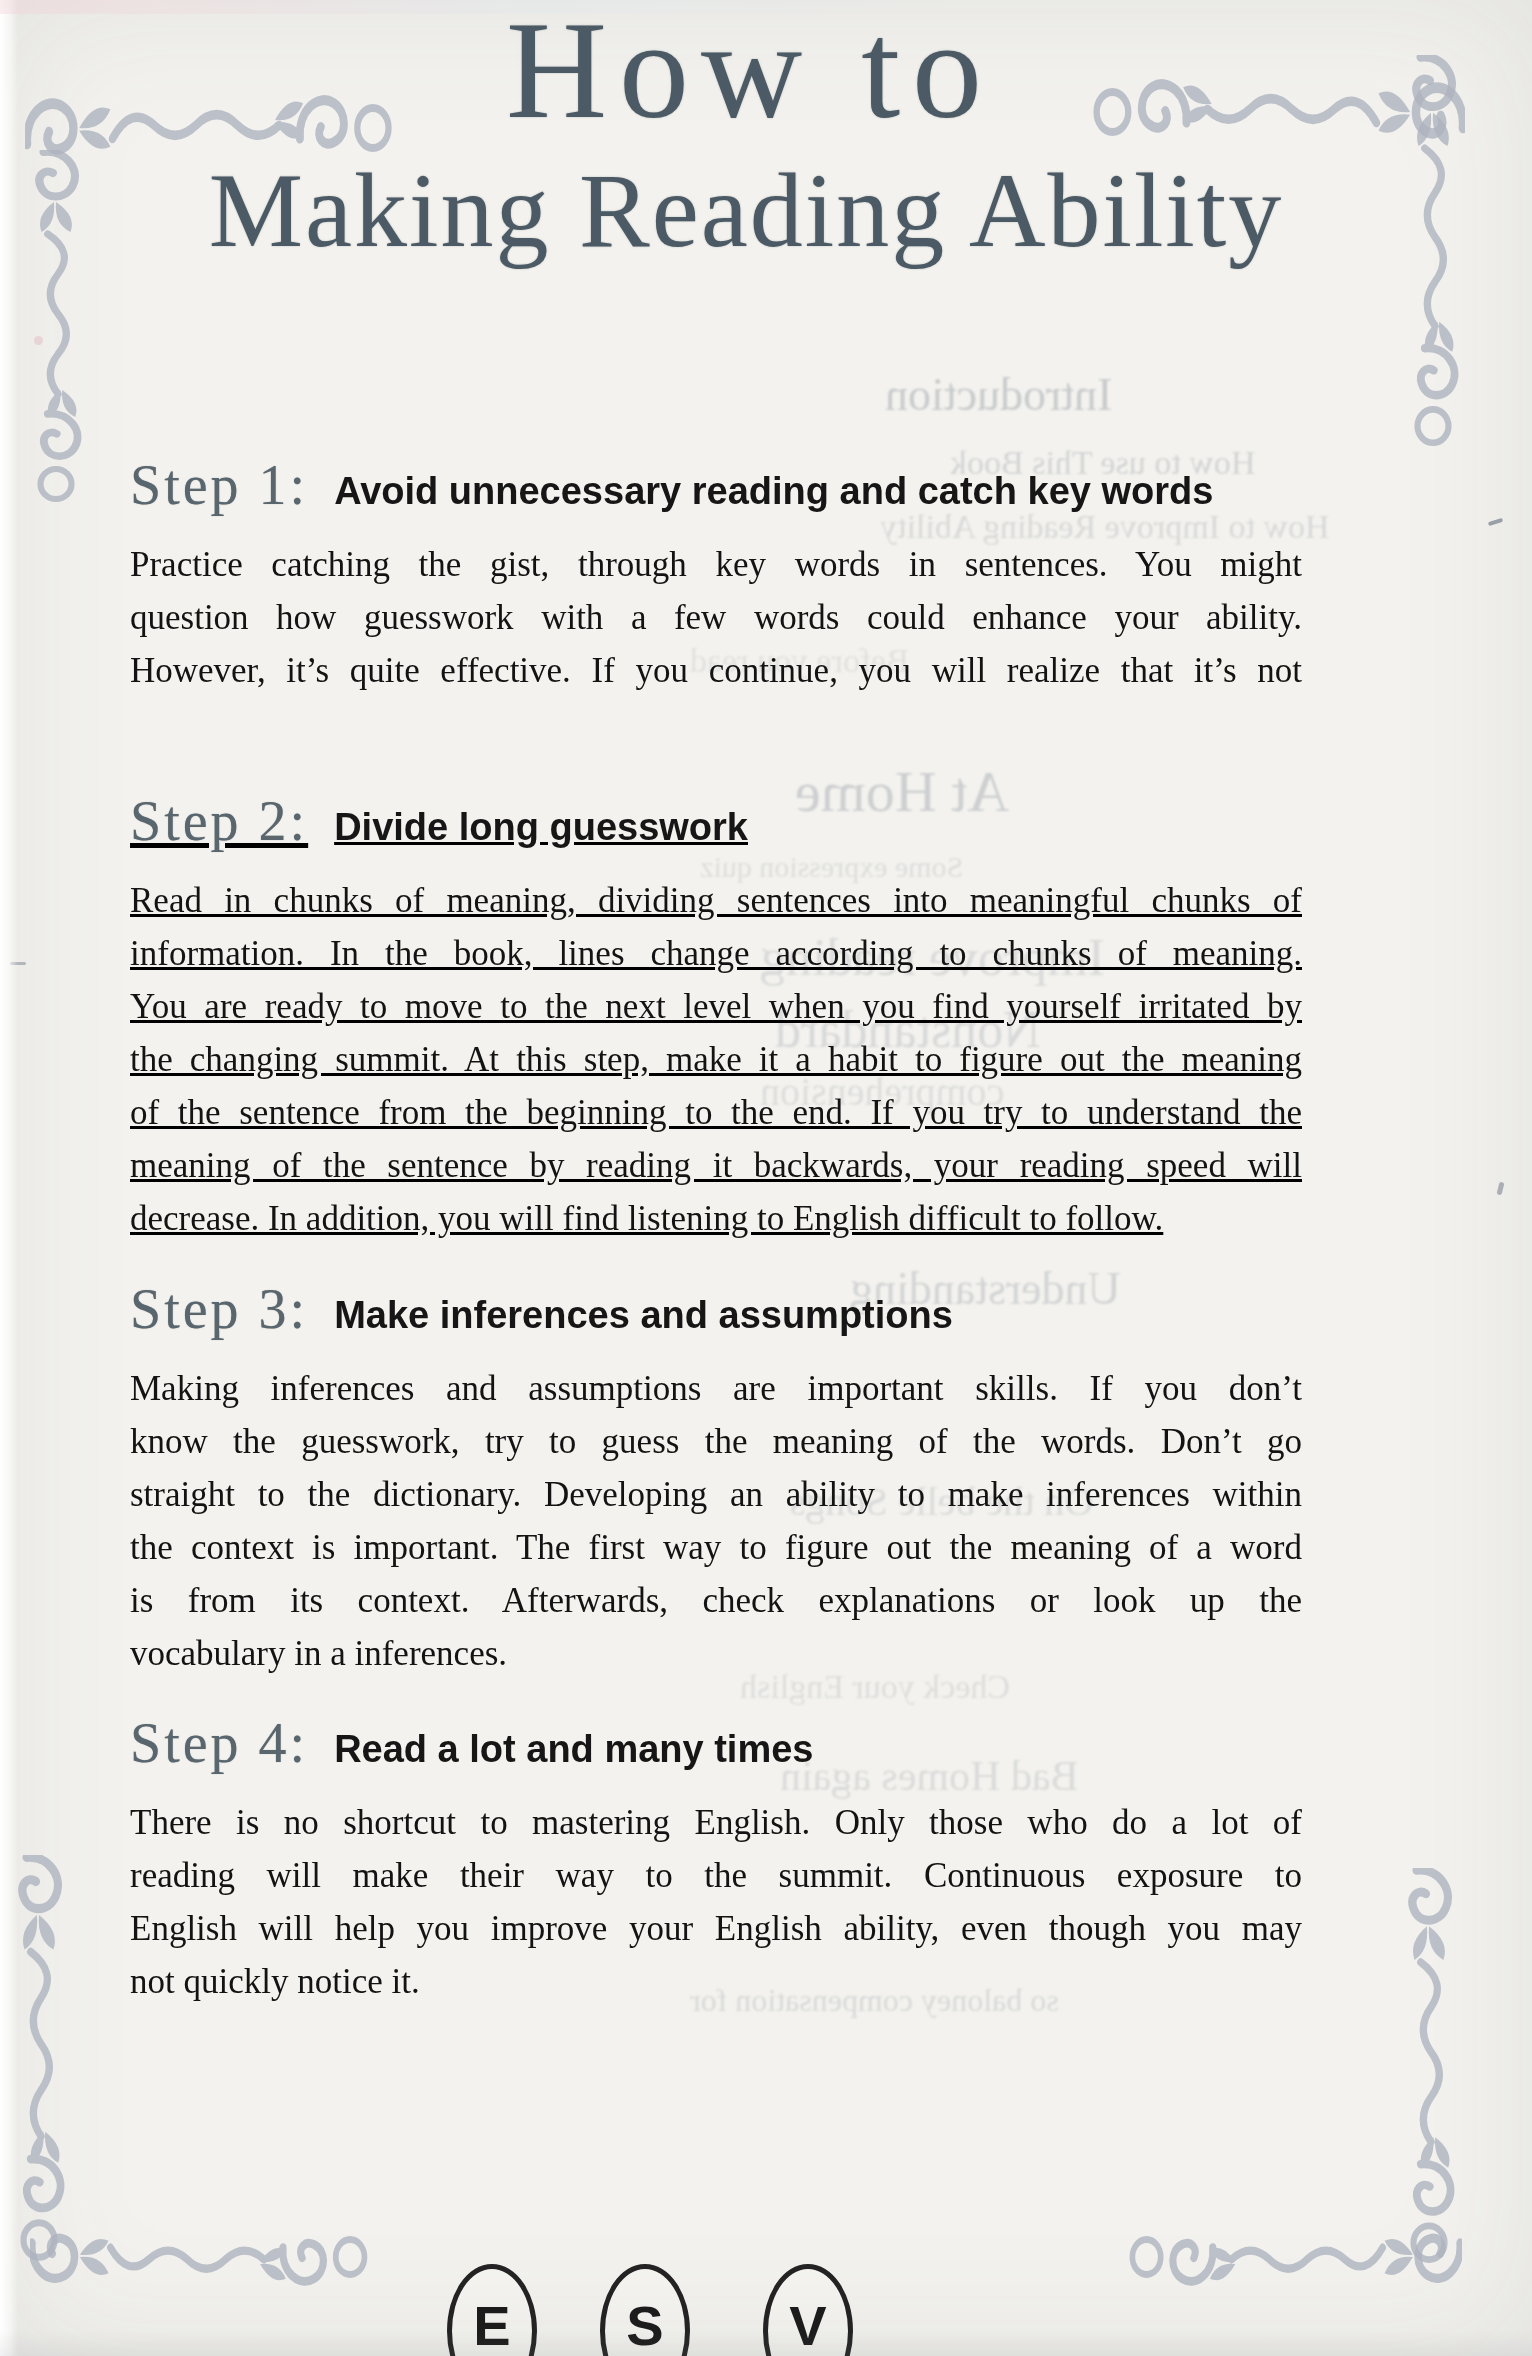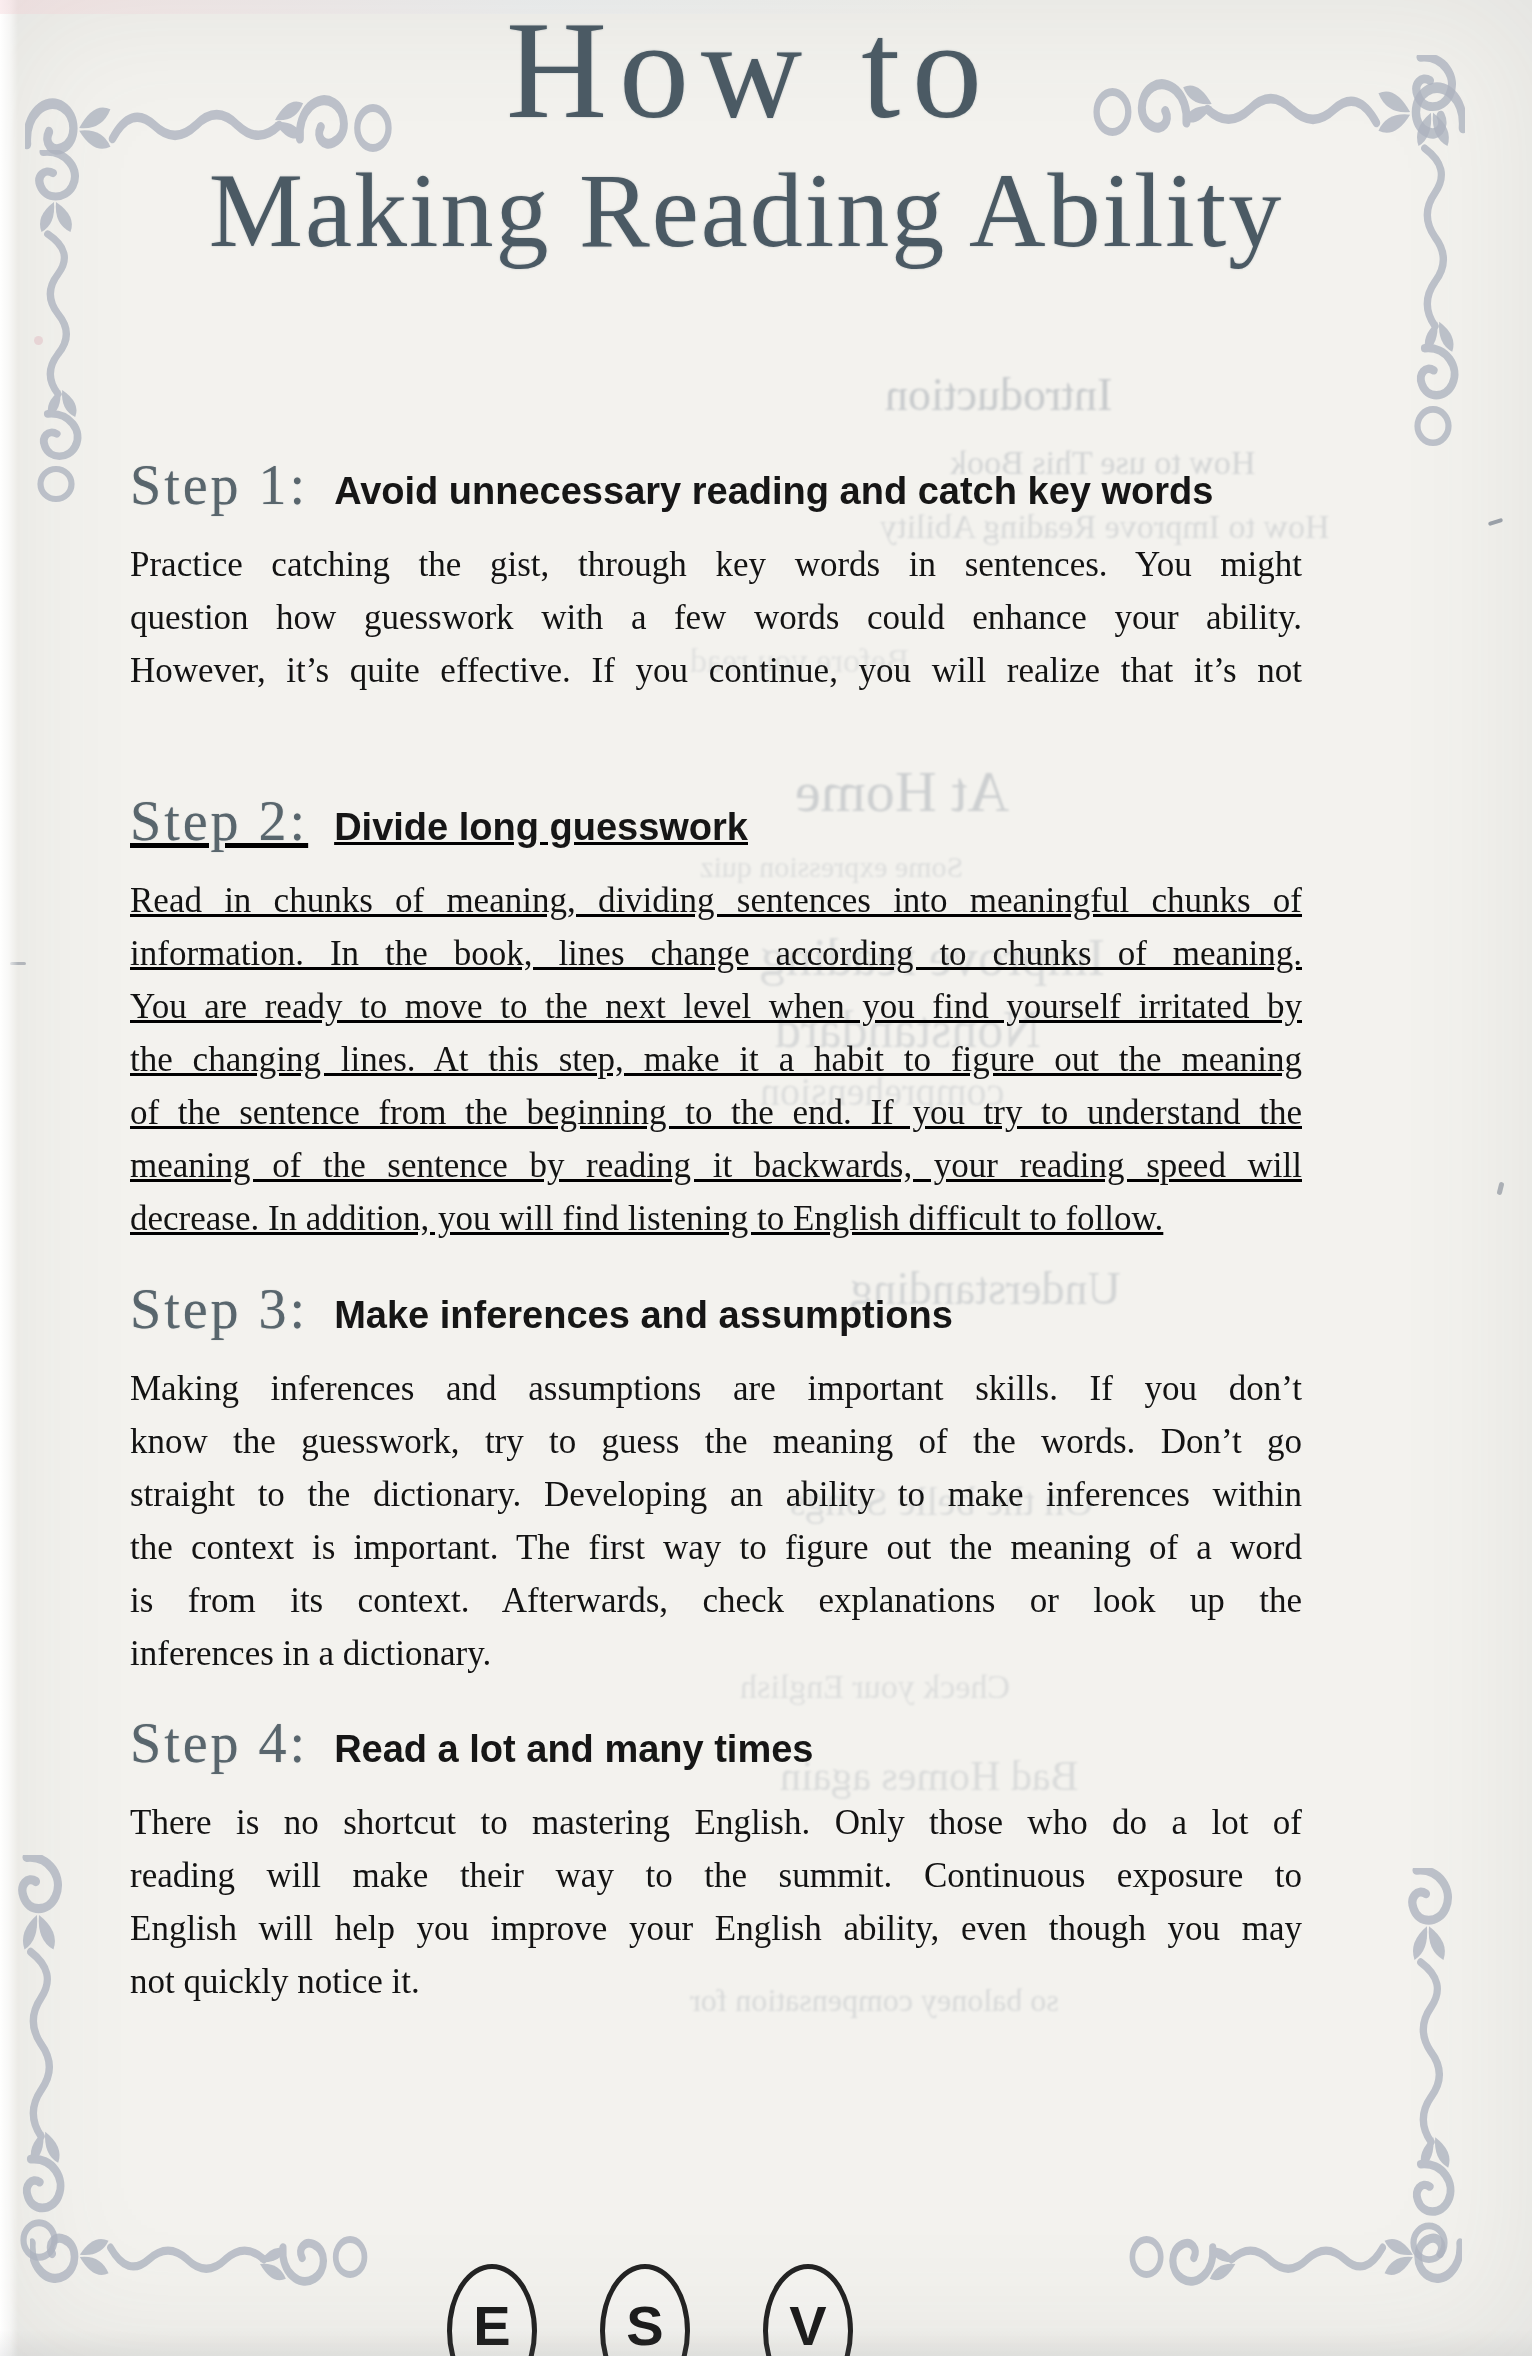--- a/index.html
+++ b/index.html
@@ -176,39 +176,39 @@
 
   <div class="step s2">
     <div class="step-head">
       <span class="step-label">Step 2:</span>
       <span class="step-heading">Divide long guesswork</span>
     </div>
     <div class="para">
         <div class="bline">Read in chunks of meaning, dividing sentences into meaningful chunks of</div>
         <div class="bline">information. In the book, lines change according to chunks of meaning.</div>
         <div class="bline">You are ready to move to the next level when you find yourself irritated by</div>
-        <div class="bline">the changing lines. At this step, make it a habit to figure out the meaning</div>
+        <div class="bline">the changing summit. At this step, make it a habit to figure out the meaning</div>
         <div class="bline">of the sentence from the beginning to the end. If you try to understand the</div>
         <div class="bline">meaning of the sentence by reading it backwards, your reading speed will</div>
         <div class="bline last">decrease. In addition, you will find listening to English difficult to follow.</div>
       </div>
   </div>
 
   <div class="step s3">
     <div class="step-head">
       <span class="step-label">Step 3:</span>
       <span class="step-heading">Make inferences and assumptions</span>
     </div>
     <div class="para">
         <div class="bline">Making inferences and assumptions are important skills. If you don’t</div>
         <div class="bline">know the guesswork, try to guess the meaning of the words. Don’t go</div>
         <div class="bline">straight to the dictionary. Developing an ability to make inferences within</div>
         <div class="bline">the context is important. The first way to figure out the meaning of a word</div>
         <div class="bline">is from its context. Afterwards, check explanations or look up the</div>
-        <div class="bline last">inferences in a dictionary.</div>
+        <div class="bline last">vocabulary in a inferences.</div>
       </div>
   </div>
 
   <div class="step s4">
     <div class="step-head">
       <span class="step-label">Step 4:</span>
       <span class="step-heading">Read a lot and many times</span>
     </div>
     <div class="para">
         <div class="bline">There is no shortcut to mastering English. Only those who do a lot of</div>

